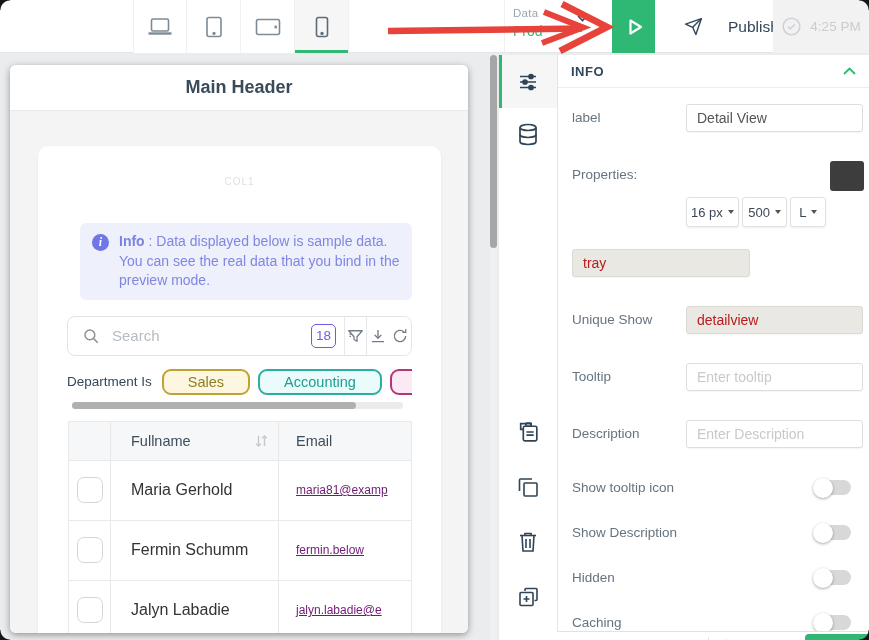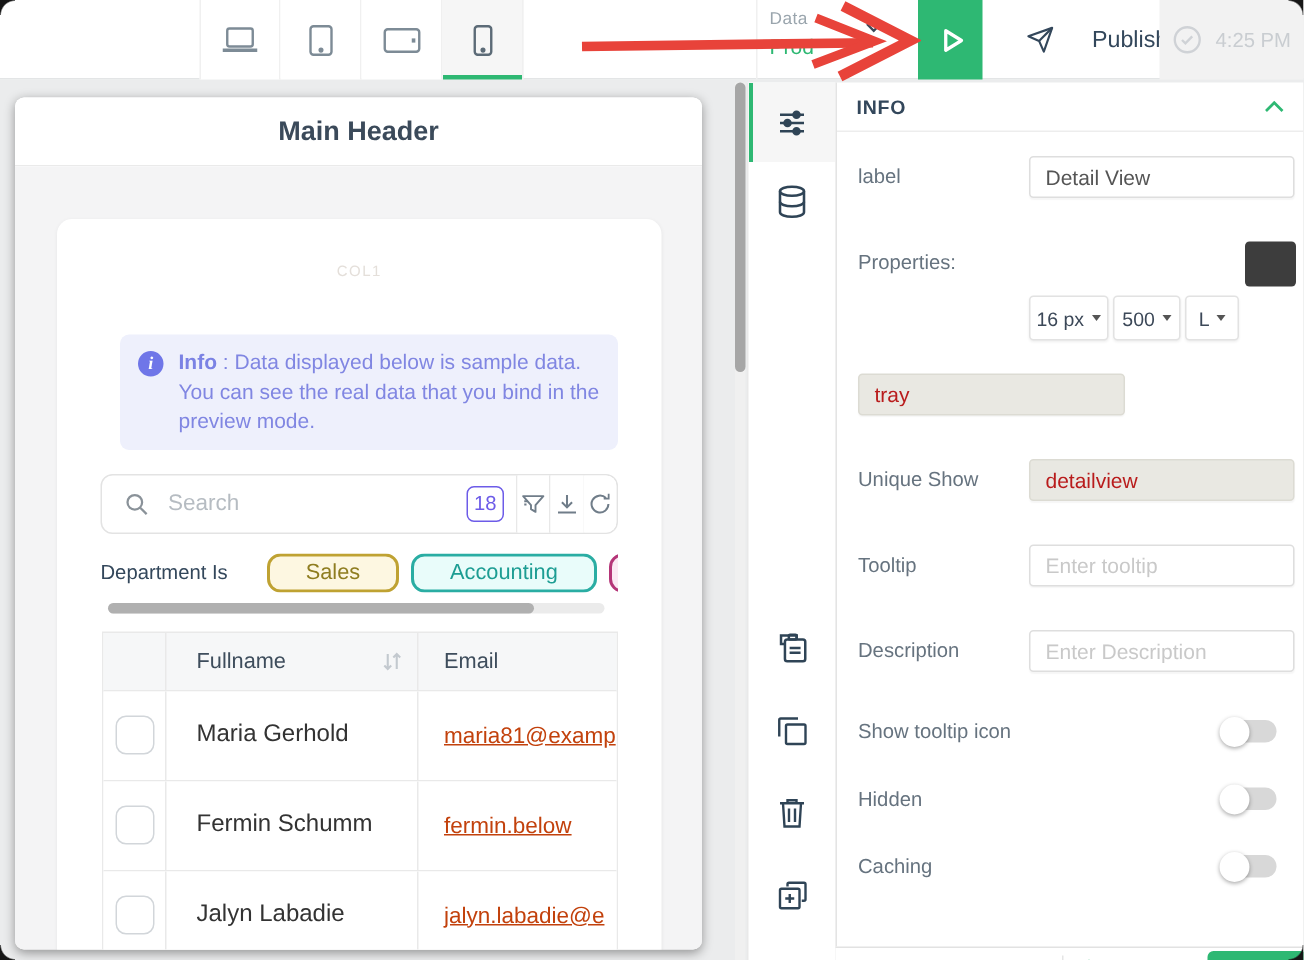--- a/index.html
+++ b/index.html
@@ -40,21 +40,21 @@
   .banner-text { font-size:14px; line-height:19.5px; color:#8086e2; }
   .banner-text b { font-weight:700; color:#7b82e4; }
   .search-row { margin-top:16px; height:40px; border:1px solid #e3e3e3; border-radius:8px; background:#fff; display:flex; align-items:center; overflow:hidden; }
   .sr-search { flex:1; display:flex; align-items:center; gap:12px; padding-left:14px; }
   .sr-search input { border:none; outline:none; flex:1; font-size:15px; color:#444; min-width:0; font-family:"Liberation Sans", sans-serif; }
   .sr-search input::placeholder { color:#b6bcc2; }
   .badge { flex:0 0 25px; height:24px; border:1.5px solid #6d5ce8; border-radius:5px; display:flex; align-items:center; justify-content:center; font-size:13.5px; color:#6d5ce8; margin-right:8px; }
   .sr-div { width:1px; height:40px; background:#e8e8e8; }
   .sr-btn { width:42px; height:40px; display:flex; align-items:center; justify-content:center; cursor:pointer; background:#fff; }
   .dept-row { margin-top:13px; display:flex; align-items:center; gap:8px; overflow:hidden; white-space:nowrap; }
-  .dept-label { font-size:13.5px; color:#33475b; flex:0 0 auto; margin-right:18px; }
+  .dept-label { font-size:13.5px; color:#33475b; flex:0 0 auto; margin-right:2px; }
   .chip { flex:0 0 auto; border:2px solid; border-radius:9px; padding:3px 24px; font-size:14.5px; cursor:pointer; }
   .chip-sales      { border-color:#bfa232; background:#fdf7e1; color:#8f7d20; }
   .chip-accounting { border-color:#2aada3; background:#e9fcfa; color:#1d9d93; }
   .chip-hr         { border-color:#b53578; background:#fbe9f3; color:#b02d6e; }
   .chip-sh         { border-color:#5865d8; background:#edf0fd; color:#4f5ed6; }
   .hscroll { margin:7px 0 0 5px; width:331px; height:7px; background:#ebebeb; border-radius:4px; }
   .hscroll-thumb { width:284px; height:7px; background:#b0b0b0; border-radius:4px; }
   .tbl { margin:12px 0 0 1px; width:344px; border:1px solid #e9e9e9; }
   .tbl-header, .tbl-row { display:grid; grid-template-columns:42px 168px 132px; }
   .tbl-header { height:39px; background:#f6f7f8; border-bottom:1px solid #e9e9e9; }
@@ -62,21 +62,21 @@
   .cell { display:flex; align-items:center; overflow:hidden; }
   .cell.b { border-right:1px solid #e9e9e9; }
   .hc { font-size:14.5px; color:#3e4d5c; }
   .hc-name { padding-left:20px; }
   .hc-email { padding-left:17px; }
   .sort { margin-left:auto; margin-right:9px; }
   .cb-cell { justify-content:center; }
   .cb { width:26px; height:26px; border:1.5px solid #d2d6da; border-radius:7px; background:#fff; cursor:pointer; }
   .name-cell { padding-left:20px; font-size:16px; color:#333; white-space:nowrap; }
   .email-cell { padding-left:17px; white-space:nowrap; }
-  .email-cell a { font-size:15px; color:#c2410c; text-decoration:underline; }
+  .email-cell a { font-size:12px; color:#701a75; text-decoration:underline; }
 
   
   .vscroll { position:absolute; left:490px; top:55px; width:7px; height:585px; background:#f0f0f0; }
   .vscroll-thumb { position:absolute; left:0; top:0; width:7px; height:193px; background:#a6a6a6; border-radius:4px; }
 
   
   .icon-strip { position:absolute; left:498px; top:55px; width:59px; bottom:0; background:#fff; border-left:1px solid #e9e9e9; }
   .strip-item { width:100%; height:53px; display:flex; align-items:center; justify-content:center; cursor:pointer; }
   .strip-item.active { background:#f6f6f6; box-shadow:inset 3px 0 0 #2eb873; }
   .strip-abs { position:absolute; left:0; width:100%; height:54px; display:flex; align-items:center; justify-content:center; cursor:pointer; }
@@ -433,20 +433,26 @@
       <span class="fctrl"><input class="txt" type="text" placeholder="Enter Description" style=""></span>
     </div>
 
     <div class="trow">
       <span class="tlabel">Show tooltip icon</span>
       <span class="toggle">
           <span class="knob"></span>
         </span>
     </div>
     <div class="trow">
+      <span class="tlabel">Show Description</span>
+      <span class="toggle">
+          <span class="knob"></span>
+        </span>
+    </div>
+    <div class="trow">
       <span class="tlabel">Hidden</span>
       <span class="toggle">
           <span class="knob"></span>
         </span>
     </div>
     <div class="trow">
       <span class="tlabel">Caching</span>
       <span class="toggle">
           <span class="knob"></span>
         </span>

